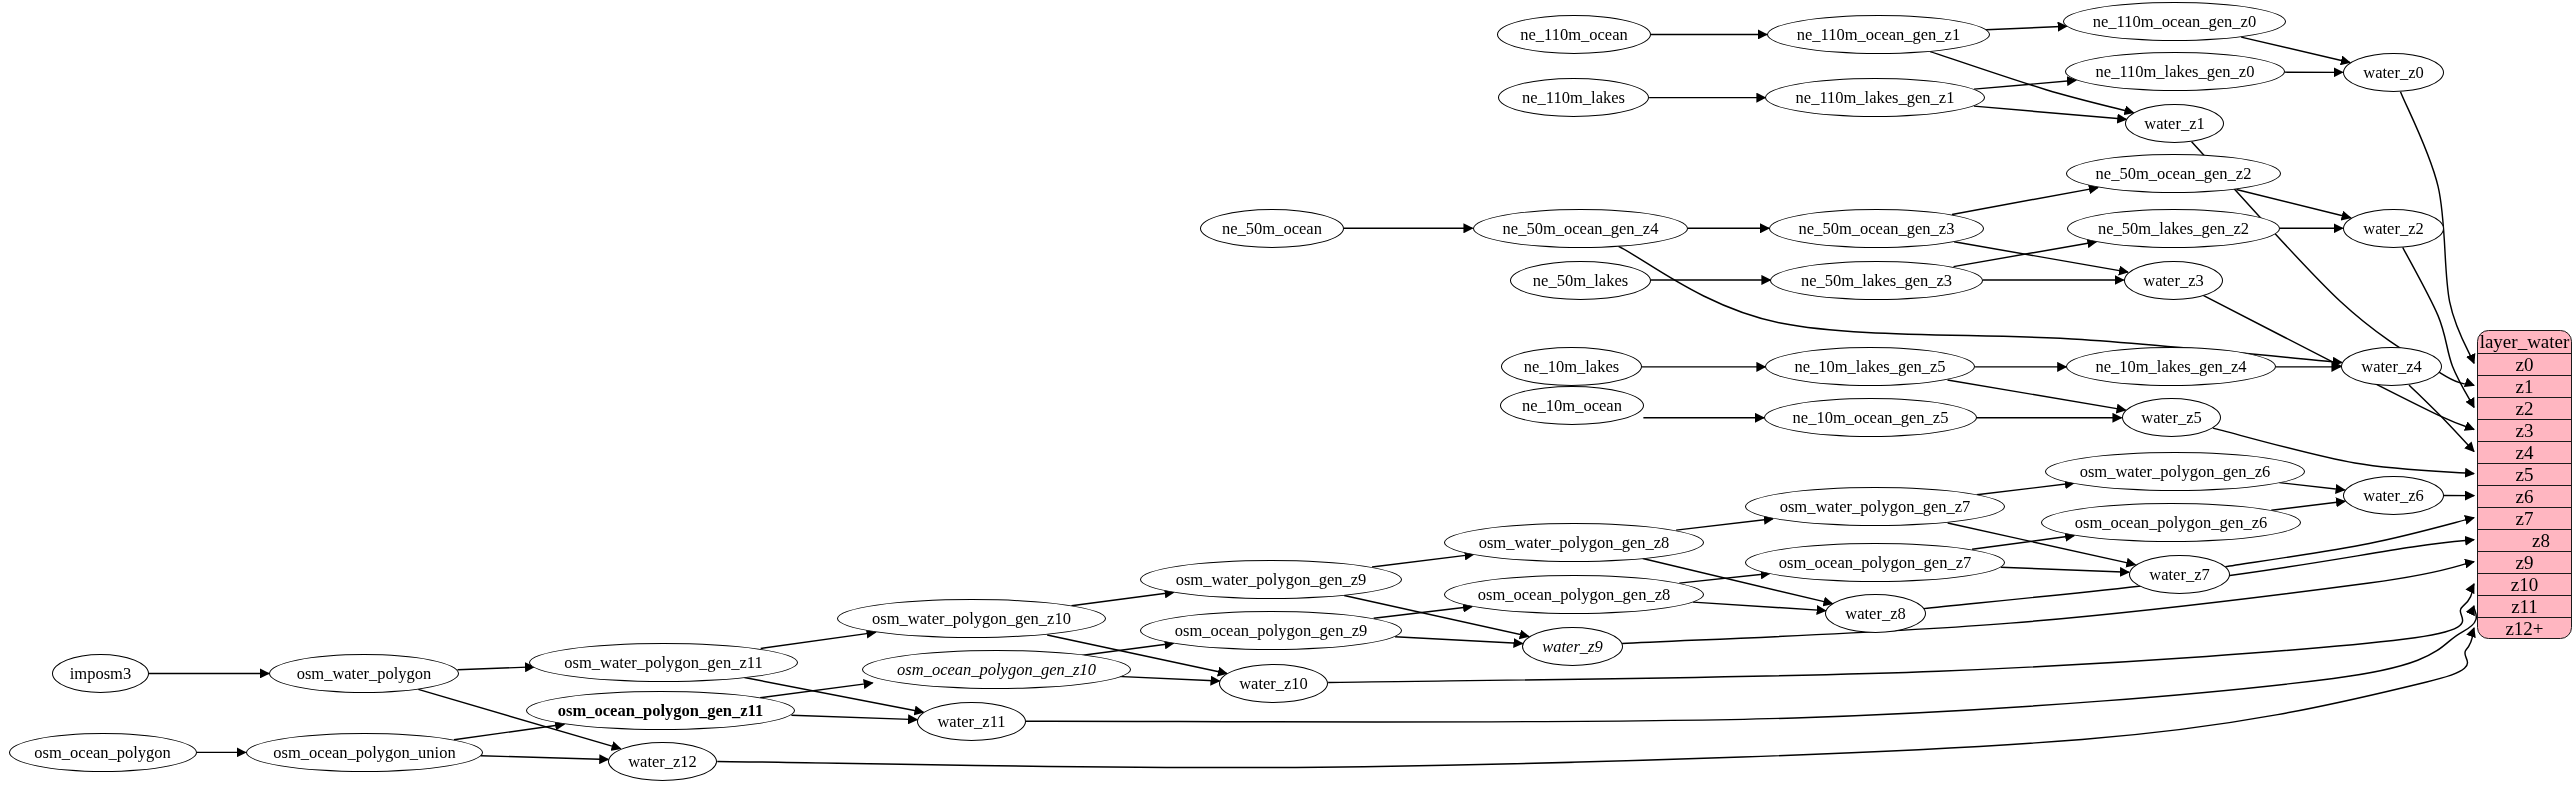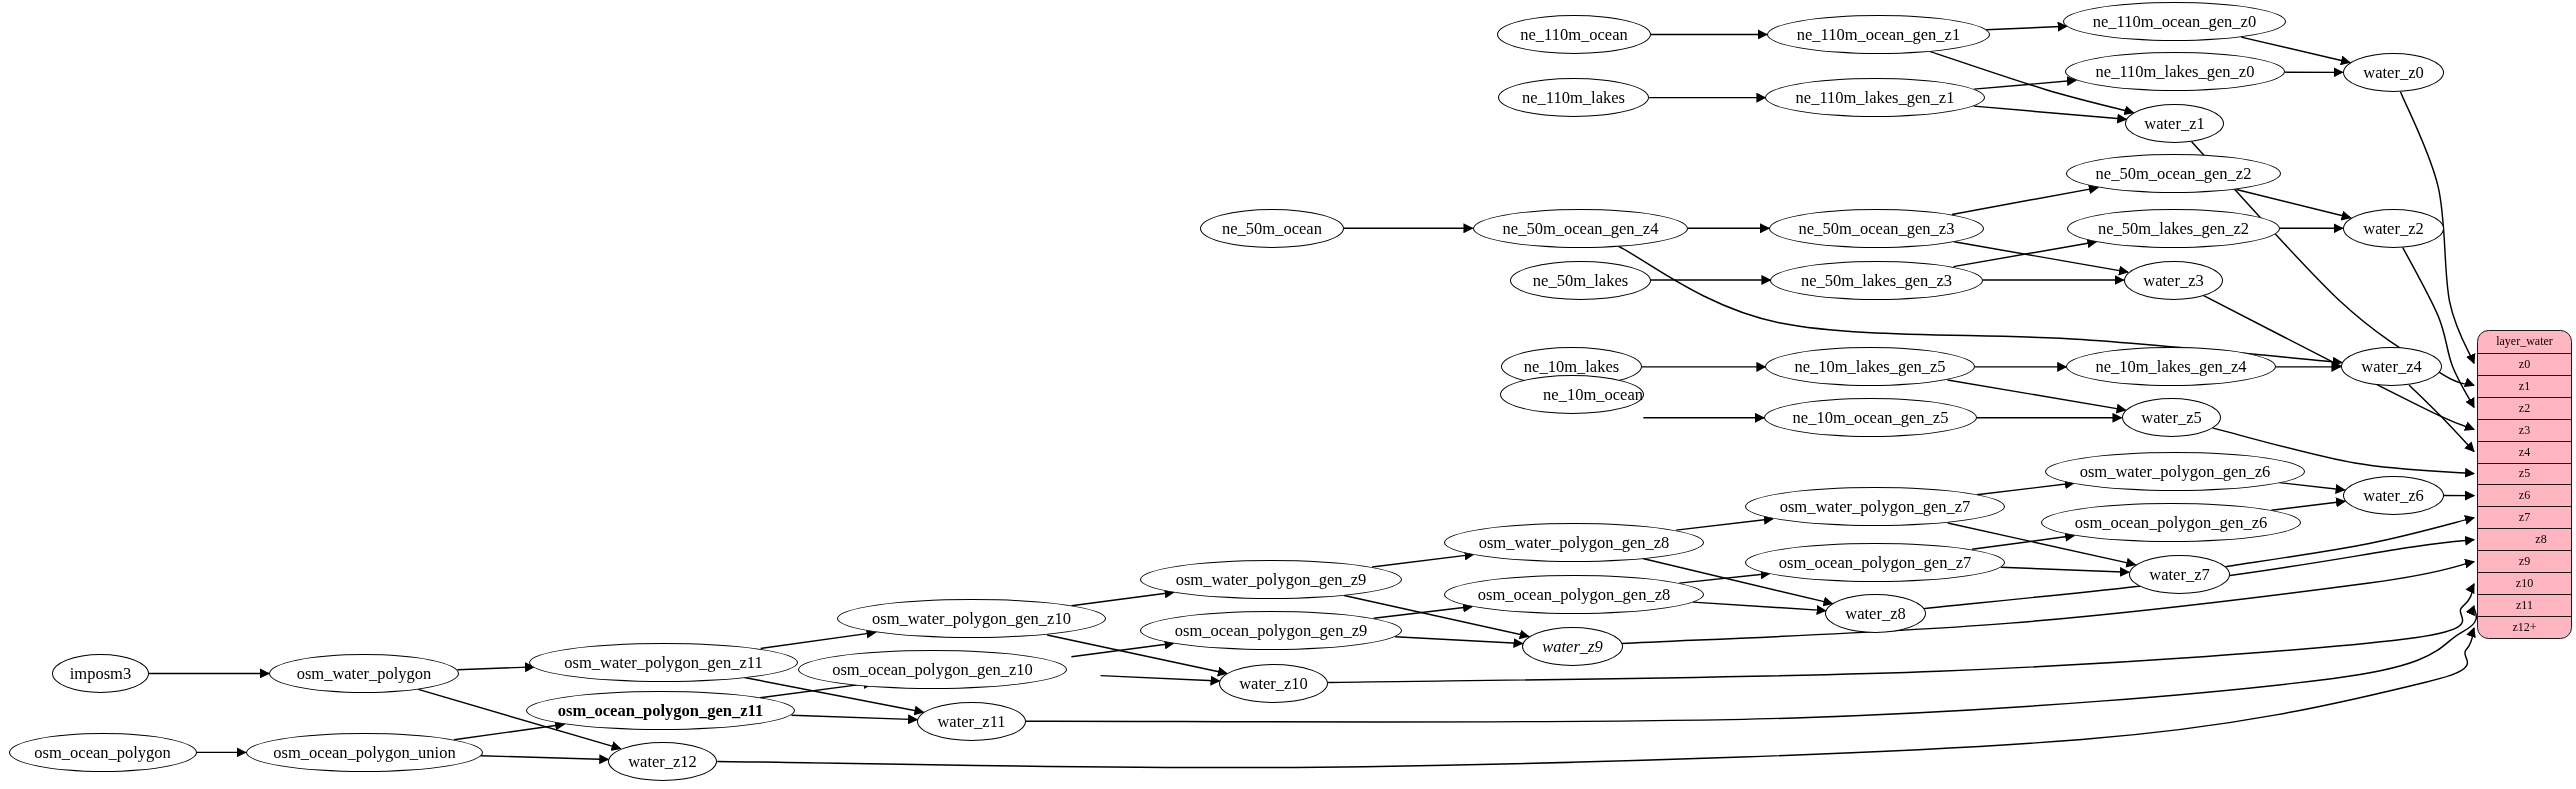--- a/index.html
+++ b/index.html
@@ -9,21 +9,21 @@
   #edges-layer{position:absolute;left:0;top:0;width:2576px;height:789px;}
   #edges-layer path.edge{fill:none;stroke:#000000;stroke-width:2px;}
   .node{position:absolute;border:1.4px solid #000000;border-radius:50%;
         background:#ffffff;display:flex;align-items:center;justify-content:center;
         box-sizing:border-box;}
   .node span{font-size:16.5px;color:#000000;white-space:nowrap;}
   #layer-water-table{position:absolute;box-sizing:border-box;
         border:1.4px solid #1a1a1a;border-radius:11.5px;overflow:hidden;
         display:flex;flex-direction:column;}
   .tbl-cell{box-sizing:border-box;display:flex;align-items:center;justify-content:center;
-        font-size:12px;color:#000000;border-top:1.4px solid #1a1a1a;}
+        font-size:19px;color:#000000;border-top:1.4px solid #1a1a1a;}
   .tbl-cell:first-child{border-top:none;}
 </style>
 </head>
 <body>
 
 <div id="canvas">
   <svg id="edges-layer" viewBox="0 0 3588 1099" xmlns="http://www.w3.org/2000/svg">
     <defs>
       <marker id="arrow" viewBox="0 0 10 10" refX="9" refY="5" markerWidth="7" markerHeight="7" orient="auto-start-reverse">
         <path d="M0,0 L10,5 L0,10 z" fill="#000000"></path>
@@ -115,21 +115,21 @@
       </div>
       <div class="node" style="left: 526px; top: 691px; width: 269px; height: 39px; font-weight: bold;">
         <span>osm_ocean_polygon_gen_z11</span>
       </div>
       <div class="node" style="left: 608px; top: 742px; width: 109px; height: 39px;">
         <span>water_z12</span>
       </div>
       <div class="node" style="left: 837px; top: 599px; width: 269px; height: 39px;">
         <span>osm_water_polygon_gen_z10</span>
       </div>
-      <div class="node" style="left: 798px; top: 650px; width: 269px; height: 39px;">
+      <div class="node" style="left: 862px; top: 650px; width: 269px; height: 39px; font-style: italic;">
         <span>osm_ocean_polygon_gen_z10</span>
       </div>
       <div class="node" style="left: 917px; top: 702px; width: 109px; height: 39px;">
         <span>water_z11</span>
       </div>
       <div class="node" style="left: 1140px; top: 560px; width: 262px; height: 39px;">
         <span>osm_water_polygon_gen_z9</span>
       </div>
       <div class="node" style="left: 1140px; top: 611px; width: 262px; height: 39px;">
         <span>osm_ocean_polygon_gen_z9</span>
@@ -157,21 +157,21 @@
       </div>
       <div class="node" style="left: 1497px; top: 15px; width: 154px; height: 39px;">
         <span>ne_110m_ocean</span>
       </div>
       <div class="node" style="left: 1498px; top: 78px; width: 151px; height: 39px;">
         <span>ne_110m_lakes</span>
       </div>
       <div class="node" style="left: 1501px; top: 347px; width: 141px; height: 39px;">
         <span>ne_10m_lakes</span>
       </div>
-      <div class="node" style="left: 1500px; top: 375px; width: 144px; height: 39px; justify-content: flex-end;">
+      <div class="node" style="left: 1500px; top: 386px; width: 144px; height: 39px;">
         <span>ne_10m_ocean</span>
       </div>
       <div class="node" style="left: 1767px; top: 15px; width: 223px; height: 39px;">
         <span>ne_110m_ocean_gen_z1</span>
       </div>
       <div class="node" style="left: 1765px; top: 78px; width: 220px; height: 39px;">
         <span>ne_110m_lakes_gen_z1</span>
       </div>
       <div class="node" style="left: 1769px; top: 209px; width: 215px; height: 39px;">
         <span>ne_50m_ocean_gen_z3</span>

